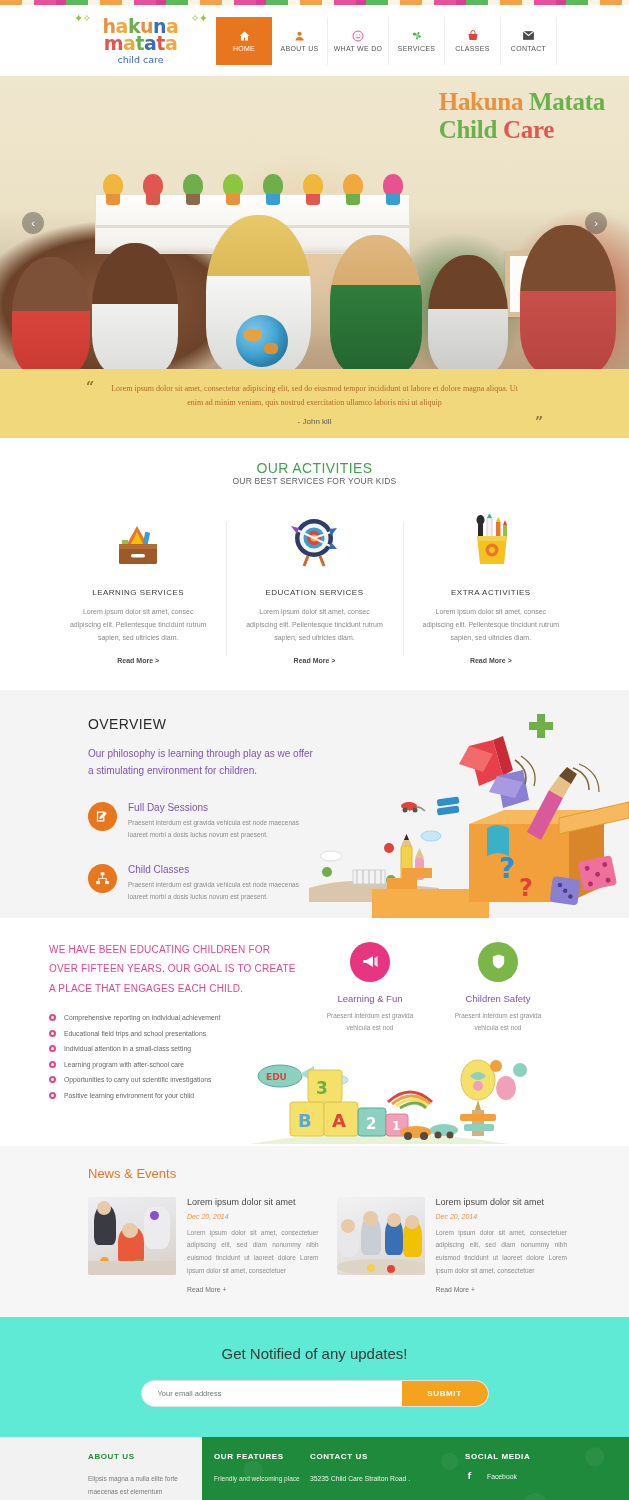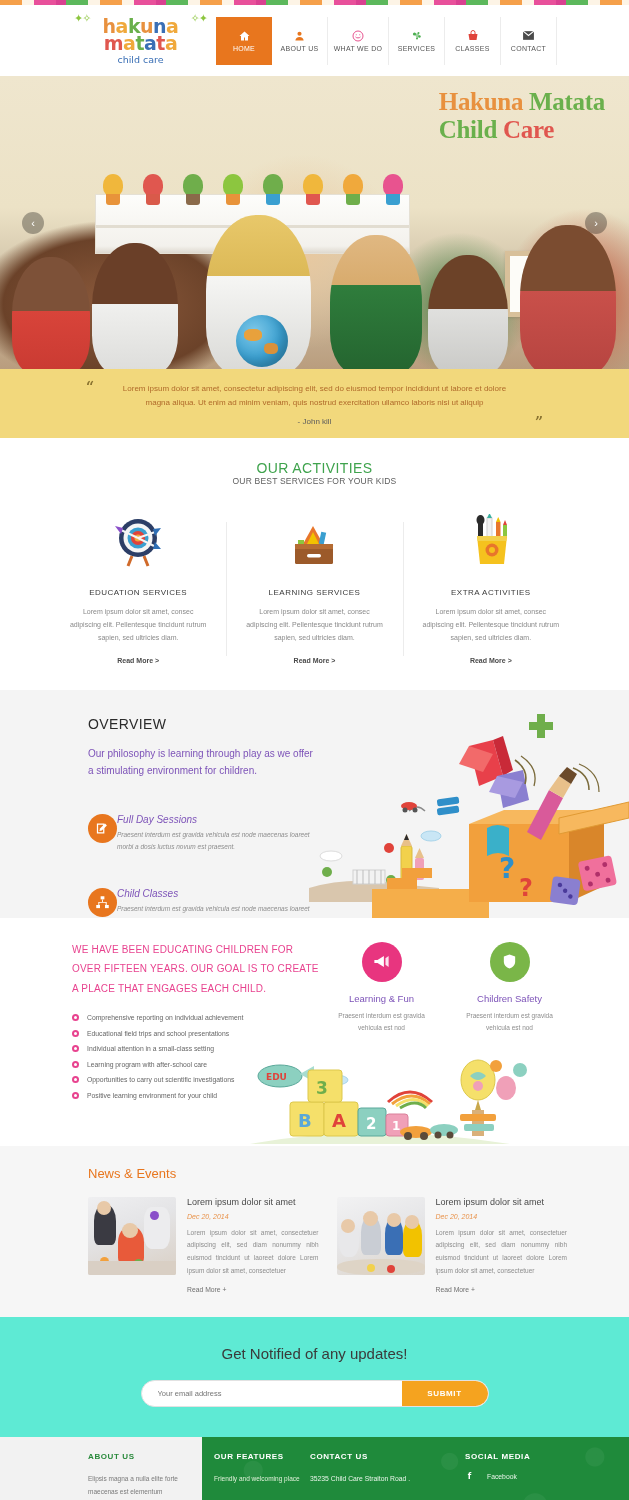--- a/index.html
+++ b/index.html
@@ -182,21 +182,21 @@
     background: #f2d87c;
     padding: 13px 110px 12px 110px;
     position: relative;
     min-height: 63px;
   }
   .quote-text {
     color: #b06a2a;
     font-size: 8px;
     line-height: 1.75;
     text-align: center;
-    font-family: Liberation Sans, sans-serif;
+    font-family: Liberation Serif, serif;
   }
   .quote-author {
     text-align: center; color: #5c5c5c; font-size: 8px; margin-top: 7px;
   }
   .q-mark {
     position: absolute; color: #8a7330; font-size: 14px; font-weight: bold;
     font-family: "DejaVu Serif", serif;
   }
   .q-open { left: 86px; top: 10px; }
   .q-close { right: 86px; bottom: 8px; }
@@ -216,33 +216,33 @@
   .act-icon { height: 56px; display:flex; align-items:flex-end; justify-content:center; }
   .act-name { font-size: 8px; color:#3a3a3a; letter-spacing:.5px; margin-top: 20px; }
   .act-desc { font-size: 7px; color:#8a8a8a; line-height:1.85; margin-top: 9px; }
   .readmore { font-size: 7px; color:#4a4a4a; margin-top: 12px; font-weight: bold; cursor:pointer; }
 
   
   .overview { background:#f4f4f4; padding: 26px 0 0; position: relative; overflow:hidden; height: 228px; }
   .ov-inner { padding-left: 88px; width: 320px; position: relative; z-index: 2; }
   .ov-title { font-size: 14px; color:#2b2b2b; letter-spacing:.4px; }
   .ov-lead { font-size: 10px; color:#7d53b8; line-height:1.7; margin-top: 13px; }
-  .ov-feat { display:flex; margin-top: 35px; font-style: italic; }
+  .ov-feat { display:flex; gap: 11px; margin-top: 23px; }
   .ov-circ {
     width: 29px; height: 29px; border-radius:50%; background:#e8761e; flex: 0 0 29px;
     display:flex; align-items:center; justify-content:center;
   }
   .ov-ft { font-size: 10px; color:#7d53b8; }
   .ov-fd { font-size: 6.5px; color:#8d8d8d; line-height:1.85; margin-top: 4px; }
 
   .ov-art { position:absolute; right: 0; bottom: 0; width: 320px; height: 212px; z-index:1; }
 
   
   .edu { background:#fff; padding: 22px 0 0; position:relative; overflow:hidden; height: 228px; }
-  .edu-row { display:flex; padding: 0 60px 0 72px; position:relative; z-index:2; }
+  .edu-row { display:flex; padding: 0 60px 0 49px; position:relative; z-index:2; }
   .edu-left { width: 250px; }
   .edu-head { color:#e8438f; font-size: 10px; line-height: 1.95; letter-spacing:.2px; }
   .edu-list { list-style:none; margin-top: 16px; }
   .edu-list li { display:flex; align-items:center; gap:8px; margin-bottom: 8.5px; }
   .edu-bullet { width:7px;height:7px;border-radius:50%;background:#e8438f; flex:0 0 7px; position:relative;}
   .edu-bullet:after{content:"";position:absolute;left:2px;top:2px;width:3px;height:3px;border-radius:50%;background:#fff;}
   .edu-list span.t { font-size: 6.8px; color:#666; }
   .edu-right { flex:1; display:flex; gap: 18px; justify-content:center; padding-top: 2px; }
   .edu-card { width: 110px; text-align:center; }
   .edu-circ { width: 40px; height:40px; border-radius:50%; margin: 0 auto; display:flex; align-items:center; justify-content:center; }
@@ -479,54 +479,54 @@
 </div>
 
 <div class="activities">
   <div class="sec-title">OUR ACTIVITIES</div>
   <div class="sec-sub">OUR BEST SERVICES FOR YOUR KIDS</div>
 
   <div class="act-grid">
 
     <div class="act-col">
       <div class="act-icon">
+        <svg width="54" height="50" viewBox="0 0 54 50">
+          <polygon points="16,26 26,8 36,26" fill="#e8762b"></polygon>
+          <polygon points="20,26 26,14 32,26" fill="#f2c200"></polygon>
+          <rect x="33" y="14" width="5" height="12" fill="#3a9fd0" transform="rotate(12 35 20)"></rect>
+          <rect x="11" y="22" width="6" height="6" fill="#8cc63f"></rect>
+          <rect x="8" y="26" width="38" height="20" rx="1.5" fill="#9c5a2a"></rect>
+          <rect x="8" y="26" width="38" height="5" fill="#b56c33"></rect>
+          <rect x="20" y="36" width="14" height="3.5" rx="1.7" fill="#ffffff"></rect>
+        </svg>
+      </div>
+      <div class="act-name">LEARNING SERVICES</div>
+      <div class="act-desc">Lorem ipsum dolor sit amet, consec adipiscing elit. Pellentesque tincidunt rutrum sapien, sed ultricies diam.</div>
+      <div class="readmore">Read More &gt;</div>
+    </div>
+
+    <div class="act-col">
+      <div class="act-icon">
         <svg width="58" height="52" viewBox="0 0 58 52">
           <circle cx="29" cy="22" r="19" fill="#2c3e66"></circle>
           <circle cx="29" cy="22" r="14.5" fill="#f5f5f5"></circle>
           <circle cx="29" cy="22" r="10.5" fill="#3a9fd0"></circle>
           <circle cx="29" cy="22" r="7" fill="#e0433a"></circle>
           <circle cx="29" cy="22" r="3.5" fill="#f2a93c"></circle>
           <path d="M29 22 L12 14" stroke="#f5f5f5" stroke-width="2"></path>
           <polygon points="6,10 14,12 12,18" fill="#8a4fc9"></polygon>
           <path d="M29 22 L46 16" stroke="#f5f5f5" stroke-width="2"></path>
           <polygon points="52,12 46,20 44,13" fill="#2f6fb5"></polygon>
           <path d="M29 22 L45 30" stroke="#f5f5f5" stroke-width="2"></path>
           <polygon points="52,33 44,33 46,26" fill="#2f6fb5"></polygon>
           <path d="M23 40 L19 50" stroke="#d06a2a" stroke-width="3"></path>
           <path d="M35 40 L39 50" stroke="#d06a2a" stroke-width="3"></path>
         </svg>
       </div>
       <div class="act-name">EDUCATION SERVICES</div>
-      <div class="act-desc">Lorem ipsum dolor sit amet, consec adipiscing elit. Pellentesque tincidunt rutrum sapien, sed ultricies diam.</div>
-      <div class="readmore">Read More &gt;</div>
-    </div>
-
-    <div class="act-col">
-      <div class="act-icon">
-        <svg width="54" height="50" viewBox="0 0 54 50">
-          <polygon points="16,26 26,8 36,26" fill="#e8762b"></polygon>
-          <polygon points="20,26 26,14 32,26" fill="#f2c200"></polygon>
-          <rect x="33" y="14" width="5" height="12" fill="#3a9fd0" transform="rotate(12 35 20)"></rect>
-          <rect x="11" y="22" width="6" height="6" fill="#8cc63f"></rect>
-          <rect x="8" y="26" width="38" height="20" rx="1.5" fill="#9c5a2a"></rect>
-          <rect x="8" y="26" width="38" height="5" fill="#b56c33"></rect>
-          <rect x="20" y="36" width="14" height="3.5" rx="1.7" fill="#ffffff"></rect>
-        </svg>
-      </div>
-      <div class="act-name">LEARNING SERVICES</div>
       <div class="act-desc">Lorem ipsum dolor sit amet, consec adipiscing elit. Pellentesque tincidunt rutrum sapien, sed ultricies diam.</div>
       <div class="readmore">Read More &gt;</div>
     </div>
 
     <div class="act-col">
       <div class="act-icon">
         <svg width="52" height="54" viewBox="0 0 52 54">
           <rect x="13" y="6" width="5" height="18" fill="#2b2b2b"></rect>
           <ellipse cx="15.5" cy="6" rx="4" ry="5" fill="#2b2b2b"></ellipse>
           <rect x="22" y="4" width="5" height="20" fill="#f2f2f2" stroke="#cfcfcf"></rect>

